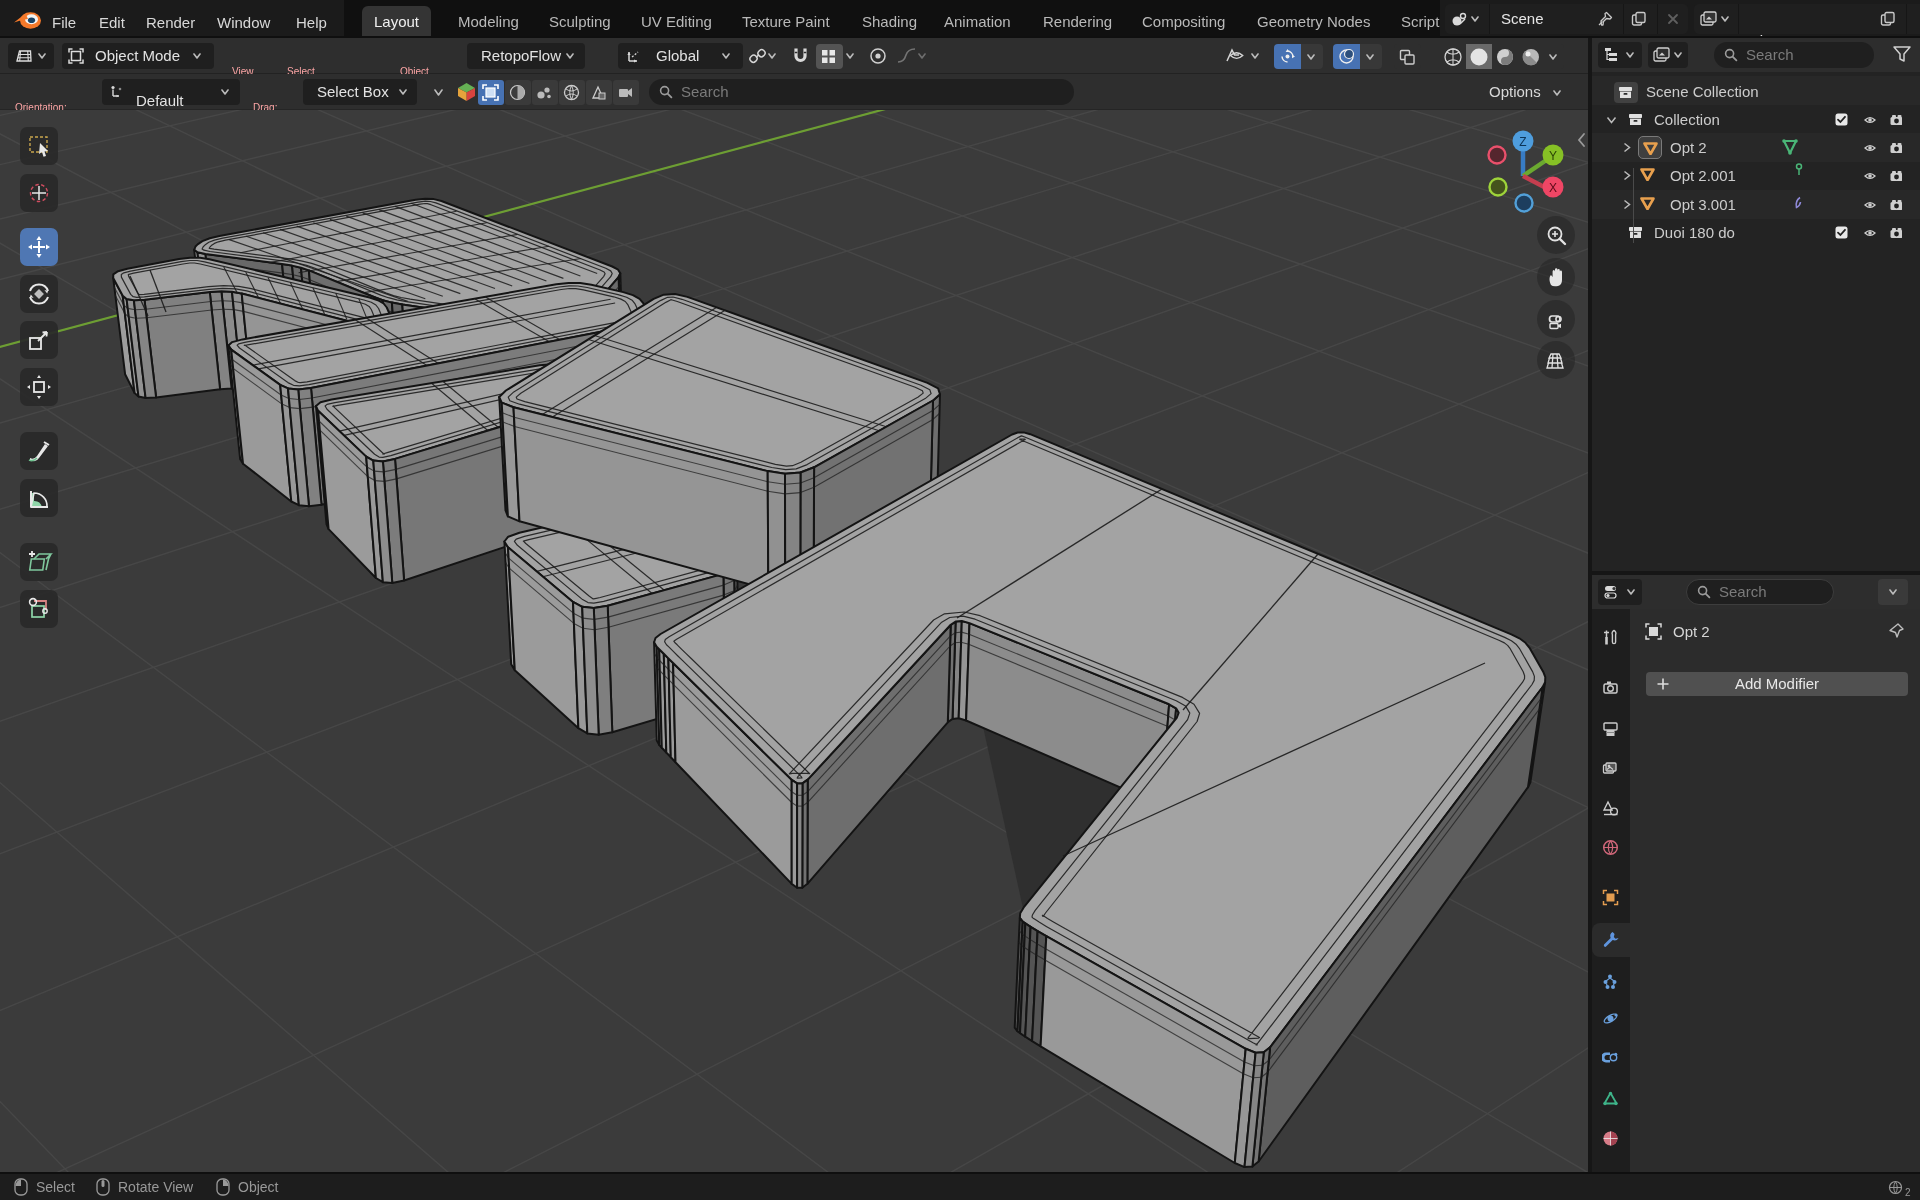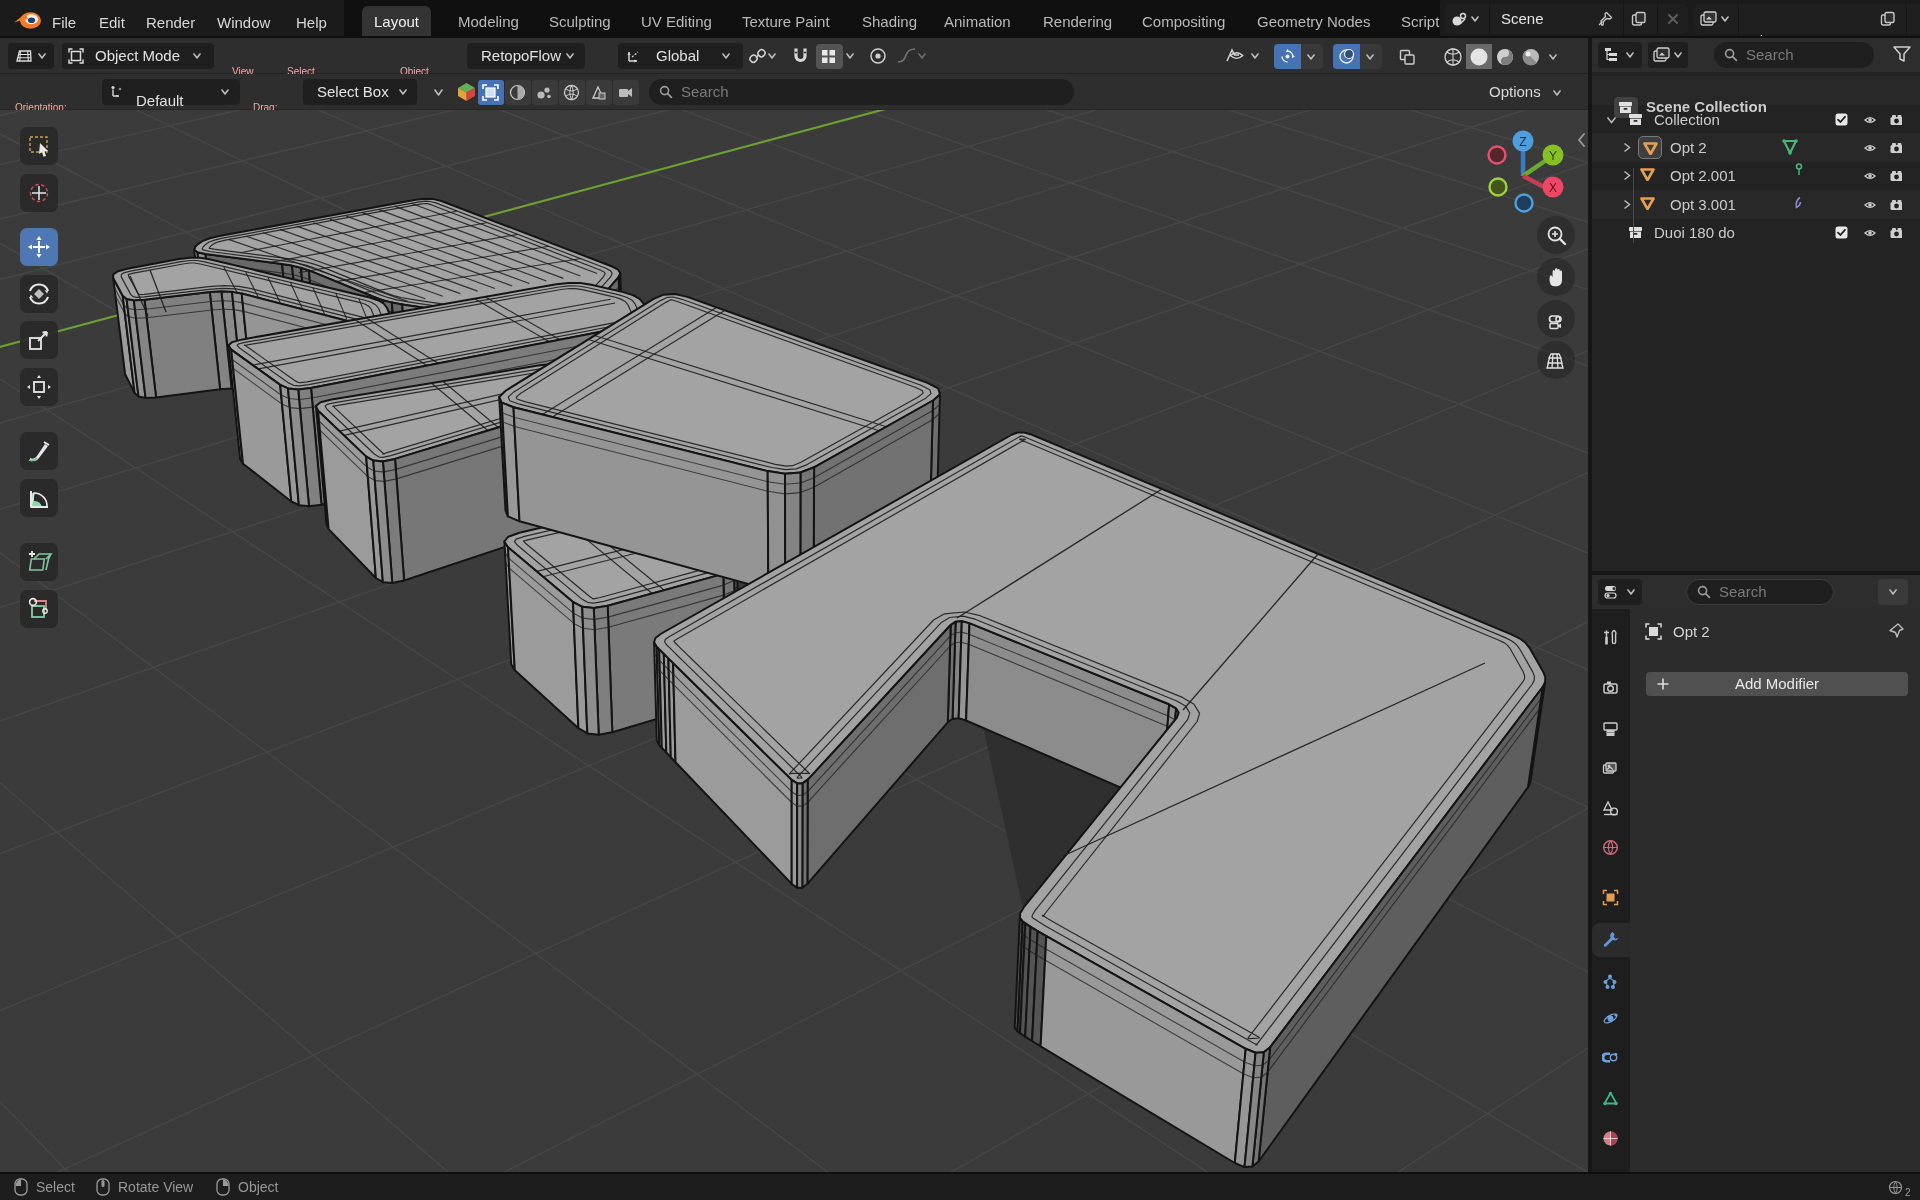--- a/index.html
+++ b/index.html
@@ -1137,21 +1137,21 @@
     </div>
     <div class="abs" style="left:300px;top:7px;">
       <svg width="20" height="19" viewBox="0 0 20 19" style="display:block;">
         <path d="M2 2 L18 2 L12 9 L12 16 L8 14 L8 9 Z" fill="none" stroke="#d0d0d0" stroke-width="1.5" stroke-linejoin="round"></path>
       </svg>
     </div>
   </div>
 <div class="abs" style="left:1592px;top:76px;width:328px;height:29px;background:rgba(255,255,255,0.022);"></div>
 <div class="abs" style="left:1592px;top:133px;width:328px;height:29px;background:rgba(255,255,255,0.022);"></div>
 <div class="abs" style="left:1592px;top:190px;width:328px;height:29px;background:rgba(255,255,255,0.022);"></div>
-<div class="orow" style="top:92px;font-weight:bold;">
+<div class="orow" style="top:77px;">
     <div class="abs" style="left:22px;top:5px;width:24px;height:21px;background:#414141;border-radius:4px;">
       <div class="abs" style="left:4px;top:3px;">
         <svg width="16" height="15" viewBox="0 0 16 15" style="display:block;">
           <rect x="1" y="2" width="13" height="4" rx="0.8" fill="#e0e0e0"></rect>
           <path d="M2 6.6 L13 6.6 L13 13 L2 13 Z" fill="#e0e0e0"></path>
           <rect x="5.5" y="8" width="4" height="1.8" rx="0.9" fill="#262626"></rect>
         </svg>
       </div>
     </div>
     <div class="abs" style="left:54px;">Scene Collection</div>

